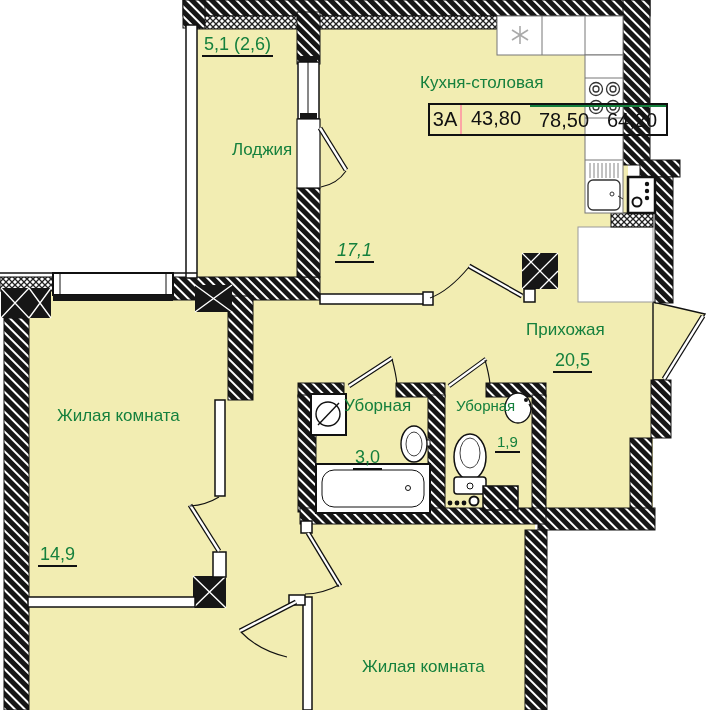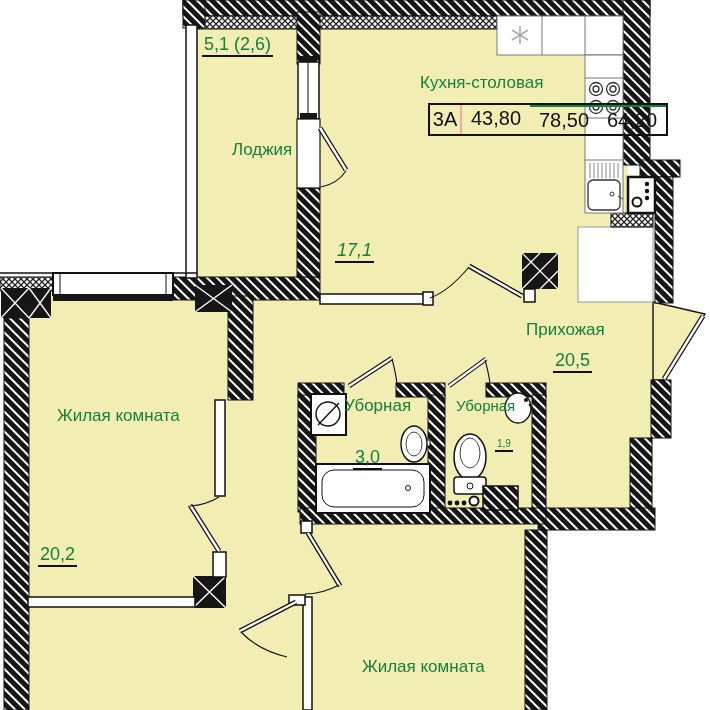--- a/index.html
+++ b/index.html
@@ -5,21 +5,21 @@
   html,body{margin:0;padding:0;background:#fff;}
   #plan-root{
     position:relative;width:710px;height:710px;background:#fff;overflow:hidden;
     font-family:"Liberation Sans","DejaVu Sans",sans-serif;color:#111;
   }
   #plan-svg{position:absolute;left:0;top:0;}
   .lbl{position:absolute;white-space:nowrap;color:#15803d;letter-spacing:0;}
   .room-name{font-size:17px;}
   .room-name.small{font-size:15px;}
   .area-val{font-size:18px;border-bottom:2px solid #111;padding:0 2px 1px 2px;}
-  .area-val.small{font-size:10px;}
+  .area-val.small{font-size:15px;}
   .sum-table{
     position:absolute;left:428px;top:103px;display:flex;
     border:2px solid #111;background:transparent;
   }
   .sum-type{
     width:30px;display:flex;align-items:center;justify-content:center;
     font-size:20px;border-right:2px solid #fca5a5;
   }
   .sum-rows{display:flex;flex-direction:row;}
   .sum-row{width:68px;height:27px;line-height:27px;text-align:center;font-size:20px;}
@@ -306,18 +306,18 @@
   <span class="area-val">3,0</span>
 </div>
 
 <div class="lbl room-name small" style="left:456px;top:397px;">Уборная</div>
 <div class="lbl" style="left:495px;top:433px;">
   <span class="area-val small">1,9</span>
 </div>
 
 <div class="lbl room-name" style="left:57px;top:406px;">Жилая комната</div>
 <div class="lbl" style="left:38px;top:544px;">
-  <span class="area-val">20,2</span>
+  <span class="area-val">14,9</span>
 </div>
 
 <div class="lbl room-name" style="left:362px;top:657px;">Жилая комната</div>
 
 </div>
 
 </body></html>

